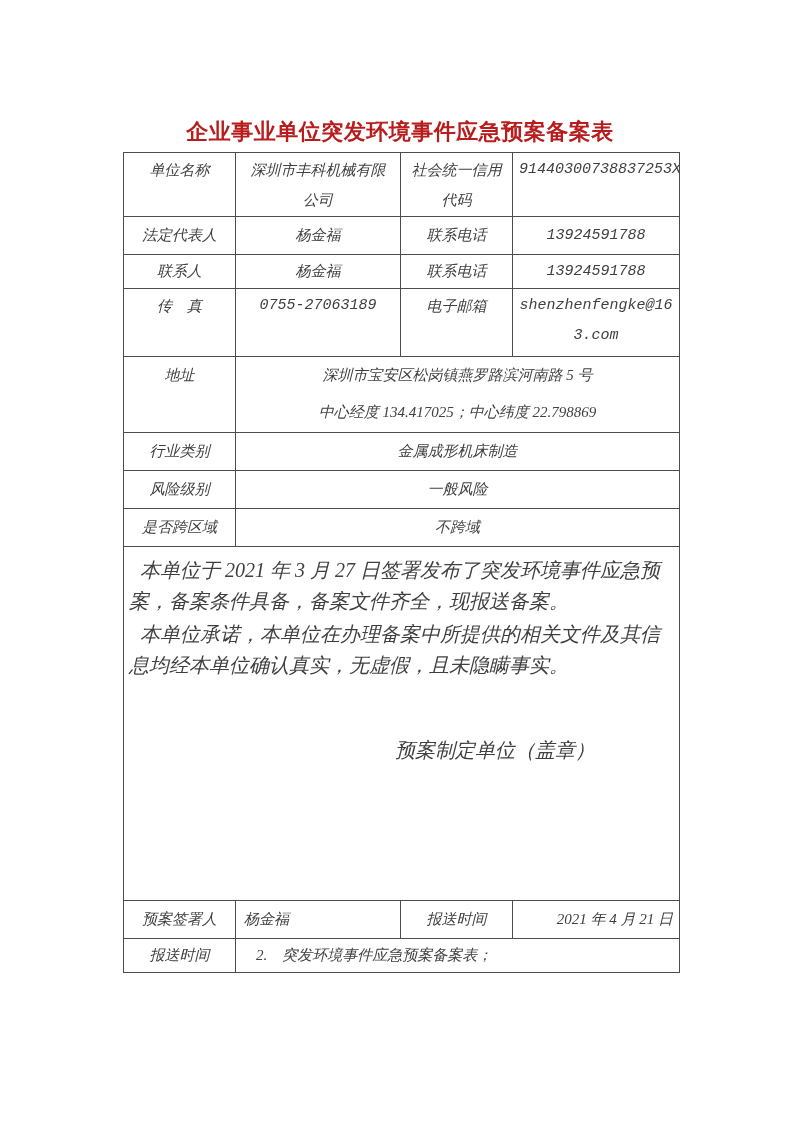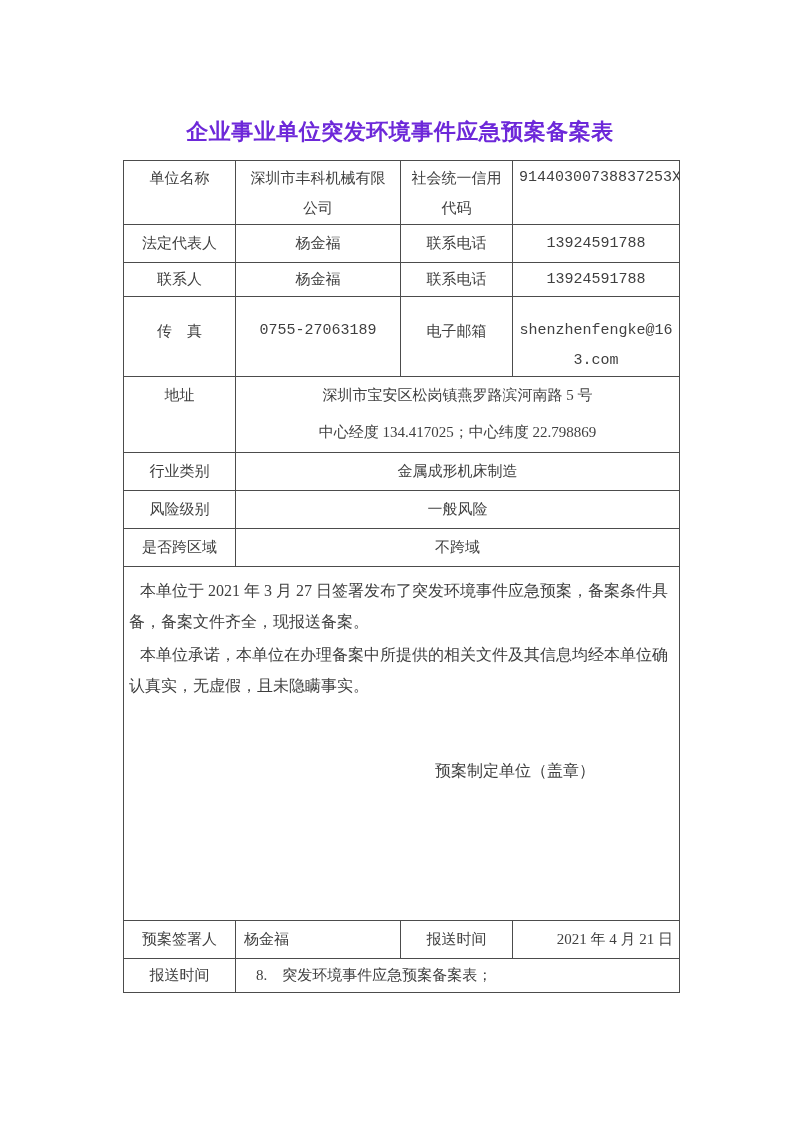--- a/index.html
+++ b/index.html
@@ -13,48 +13,49 @@
     overflow: hidden;
   }
   .doc-title {
     position: absolute;
     top: 117px;
     left: 0;
     width: 100%;
     text-align: center;
     font-size: 22px;
     font-weight: bold;
-    color: #6d28d9;
+    color: #b91c1c;
     letter-spacing: 0.5px;
   }
   table.form {
     position: absolute;
-    top: 160px;
+    top: 152px;
     left: 123px;
     width: 556px;
     border-collapse: collapse;
     table-layout: fixed;
+    font-style: italic;
   }
   col.c1 { width: 112px; }
   col.c2 { width: 165px; }
   col.c3 { width: 112px; }
   col.c4 { width: 167px; }
   td {
     border: 1px solid #4c4c4c;
     padding: 0 6px;
     font-size: 15px;
     text-align: center;
     vertical-align: top;
     overflow: hidden;
   }
   
   tr.r1  { height: 64px; }  tr.r1 td  { line-height: 30px; padding-top: 2px; }
   tr.r2  { height: 38px; }  tr.r2 td  { line-height: 37px; }
   tr.r3  { height: 34px; margin-top: 8px; }  tr.r3 td  { line-height: 33px; }
-  tr.r4  { height: 68px; }  tr.r4 td  { line-height: 30px; padding-top: 19px; }
+  tr.r4  { height: 68px; }  tr.r4 td  { line-height: 30px; padding-top: 2px; }
   tr.r5  { height: 76px; }  tr.r5 td  { line-height: 37px; }
   tr.r6  { height: 37px; }  tr.r6 td  { line-height: 36px; }
   tr.r7  { height: 38px; }  tr.r7 td  { line-height: 37px; }
   tr.r8  { height: 38px; }  tr.r8 td  { line-height: 37px; }
   tr.r9  { height: 38px; }  tr.r9 td  { line-height: 37px; }
   tr.r10 { height: 354px; }
   tr.r11 { height: 38px; }  tr.r11 td { line-height: 37px; }
   tr.r12 { height: 34px; }  tr.r12 td { line-height: 33px; }
 
   td.pad12 { padding-left: 12px; padding-right: 12px; }
@@ -64,21 +65,21 @@
   }
   td.email { padding-left: 2px; padding-right: 2px; word-break: break-all; margin-left: 36px; }
   td.val-left  { text-align: left; padding-left: 8px; }
   td.val-left2 { text-align: right; padding-left: 24px; }
   td.list-left { text-align: left; padding-left: 20px; }
 
   td.decl {
     text-align: left;
     vertical-align: top;
     padding: 8px 5px 16px 5px;
-    font-size: 16px;
+    font-size: 20px;
   }
   td.decl p {
     margin: 0 0 2px 0;
     text-indent: 11px;
     line-height: 31px;
   }
   td.decl .stamp {
     margin-top: 54px;
     text-align: right;
     padding-right: 79px;
@@ -162,17 +163,17 @@
 
     <tr class="r11">
       <td>预案签署人</td>
       <td class="val-left">杨金福</td>
       <td>报送时间</td>
       <td class="val-left2">2021 年 4 月 21 日</td>
     </tr>
 
     <tr class="r12">
       <td>报送时间</td>
-      <td colspan="3" class="list-left">8.　突发环境事件应急预案备案表；</td>
+      <td colspan="3" class="list-left">2.　突发环境事件应急预案备案表；</td>
     </tr>
   </tbody>
     </table>
 </div>
 
 </body></html>

